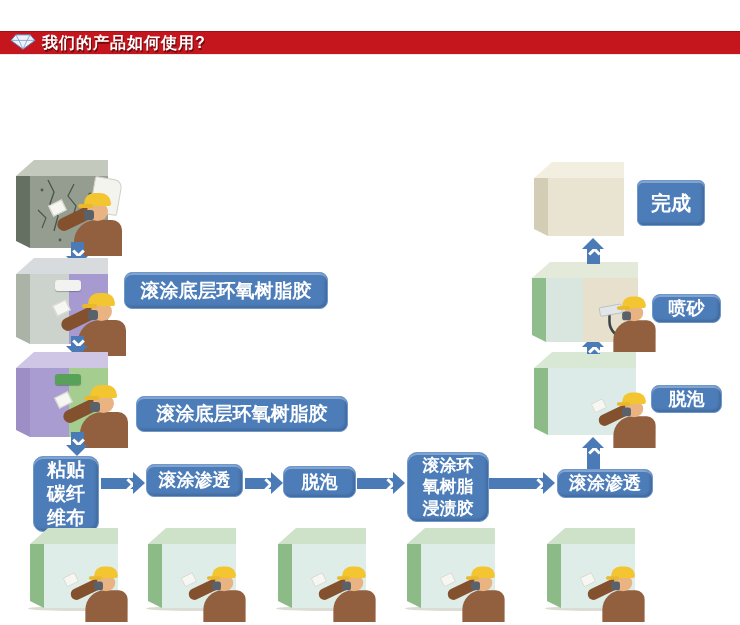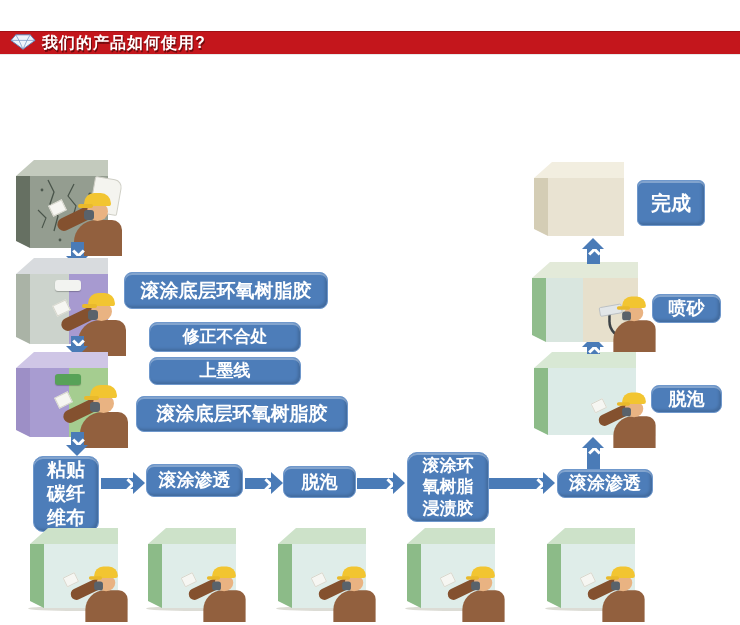--- a/index.html
+++ b/index.html
@@ -122,22 +122,20 @@
   </div>
   <div class="worker" style="left:56px;top:290px">
     <i class="w-arm"></i>
     <i class="w-tool"></i>
     <i class="w-body"></i>
     <i class="w-head"></i>
     <i class="w-hat"></i>
     <i class="w-mask"></i>
   </div>
   <div class="lbl" style="left:124px;top:272px;width:204px;height:37px;font-size:19px">滚涂底层环氧树脂胶</div>
-  <div class="lbl" style="left:149px;top:322px;width:152px;height:30px;font-size:17px">修正不合处</div>
-  <div class="lbl" style="left:149px;top:357px;width:152px;height:28px;font-size:17px">上墨线</div>
   <div class="ar ar-down" style="left:71px;top:336px;height:10px">
       <i class="chv"></i>
     </div>
 
   <div class="cube" style="left:16px;top:352px;width:92px;height:85px">
     <div class="c-top" style="background:#cfc6e6"></div>
     <div class="c-side" style="background:#9d8fc6"></div>
     <div class="c-front" style="background:#a89cd1">
       <div class="c-half" style="background:#a5cd90"></div>
       <div class="patch" style="background:#57a258"></div>

